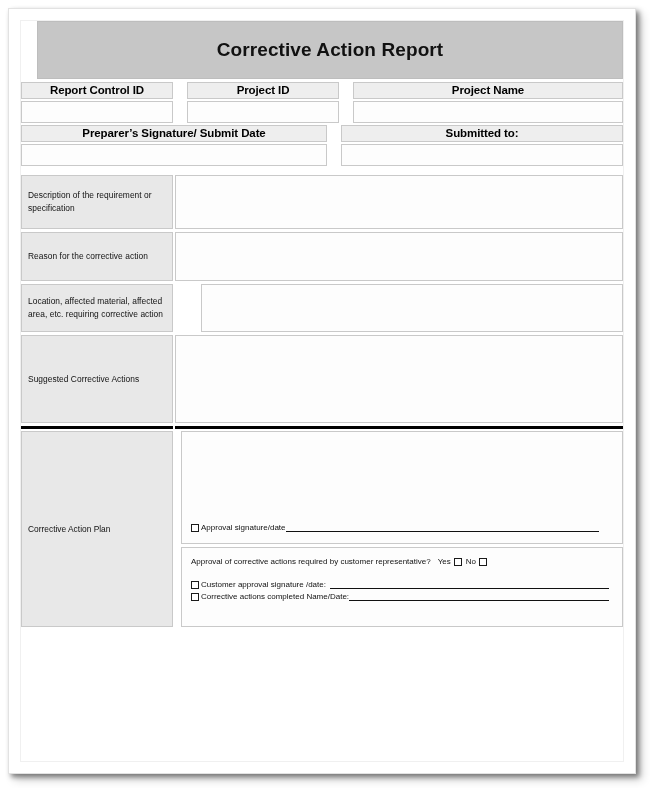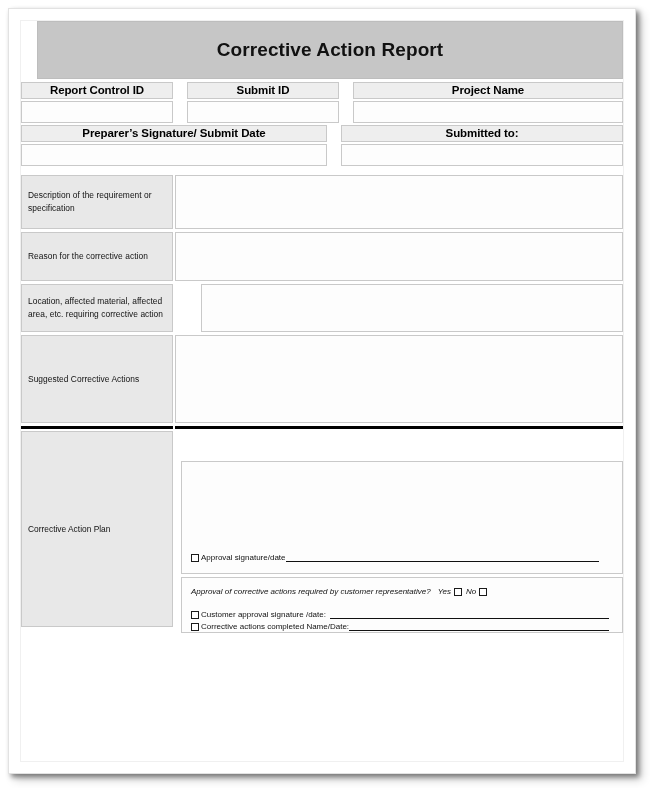--- a/index.html
+++ b/index.html
@@ -179,39 +179,38 @@
     margin-bottom: 1px;
   }
   .rule.fill { flex: 1 1 auto; }
 
   .q-line {
     display: flex;
     align-items: center;
     font-size: 8px;
     color: #111;
     white-space: nowrap;
-    font-style: italic;
   }
   .q-line .ckbox { margin: 0 0 0 3px; }
   .q-gap { width: 7px; display: inline-block; }
 </style>
 </head>
 <body>
 
 <div class="canvas">
   <div class="paper">
     <div class="sheet">
 
       <div class="title-bar">
         <span class="title-text">Corrective Action Report</span>
       </div>
 
       <div class="hrow">
         <div class="hcell w-a">Report Control ID</div>
-        <div class="hcell w-b">Submit ID</div>
+        <div class="hcell w-b">Project ID</div>
         <div class="hcell w-c">Project Name</div>
       </div>
 
       <div class="hrow">
         <div class="icell w-a"></div>
         <div class="icell w-b"></div>
         <div class="icell w-c"></div>
       </div>
 
       <div class="hrow">
@@ -247,21 +246,21 @@
       <div class="thick-sep">
         <div class="s-l"></div>
         <div class="s-r"></div>
       </div>
 
       <div class="plan" style="height:196px;">
         <div class="plan-label">Corrective Action Plan</div>
 
         <div class="plan-right">
 
-          <div class="plan-pane" style="flex:0 0 113px; padding:0 9px;margin-top:30px;">
+          <div class="plan-pane" style="flex:0 0 113px; padding:0 9px;">
             <div style="height:90px; font-size:8px; color:#111;"></div>
             <div class="ck-line" style="padding-right:14px;">
               <span class="ckbox"></span>
               <span class="ck-txt">Approval signature/date</span>
               <span class="rule fill"></span>
             </div>
           </div>
 
           <div class="plan-pane" style="flex:1 1 auto; padding:9px 9px 0 9px;">
 

